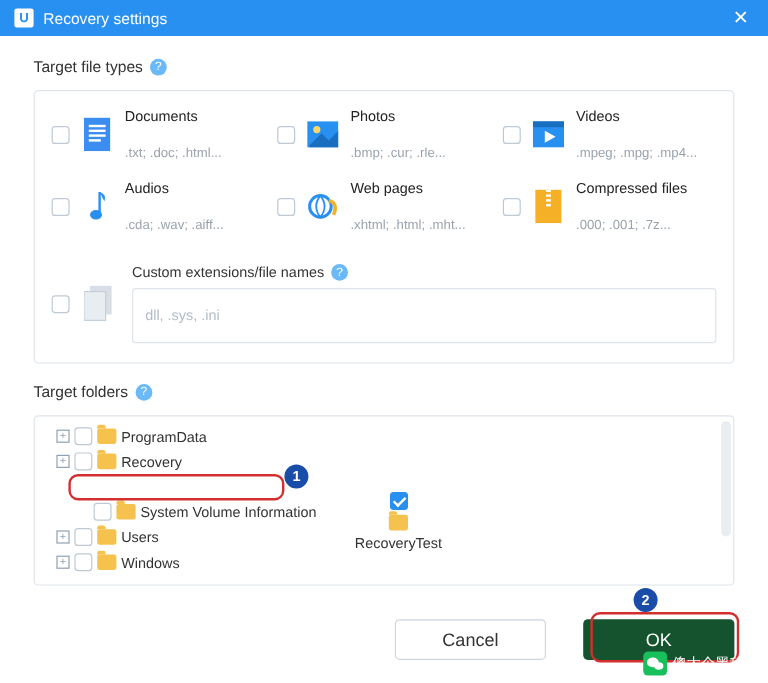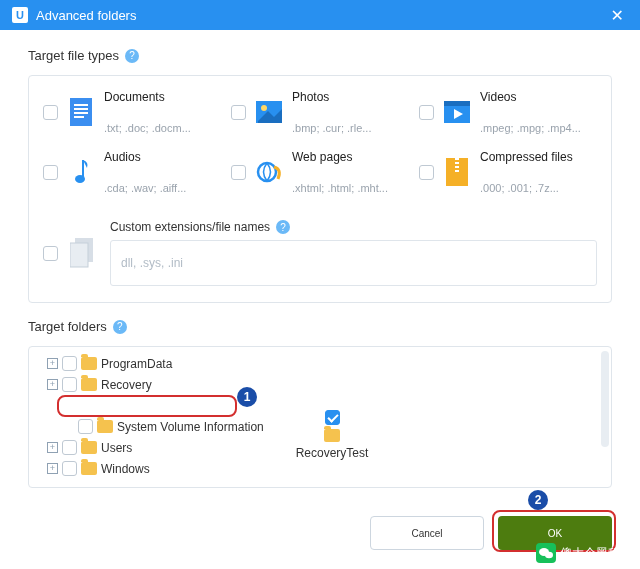--- a/index.html
+++ b/index.html
@@ -31,33 +31,33 @@
 .tree-row { display: flex; align-items: center; height: 21px; gap: 4px; }
 .expander { width: 11px; height: 11px; border: 1px solid #8fa1b3; display: flex; align-items: center; justify-content: center; font-size: 9px; color: #8fa1b3; line-height: 1; flex-shrink: 0; }
 .expander.empty { border: none; }
 .folder-icon { width: 16px; height: 13px; background: #f5c24e; border-radius: 2px; position: relative; flex-shrink: 0; }
 .folder-icon::before { content: ""; position: absolute; top: -3px; left: 0; width: 7px; height: 3px; background: #f5c24e; border-radius: 2px 2px 0 0; }
 .indent0 { padding-left: 8px; }
 .indent1 { padding-left: 24px; }
 .annot-circle { position: absolute; width: 20px; height: 20px; background: #1a4da8; color: #fff; border-radius: 50%; display: flex; align-items: center; justify-content: center; font-size: 12px; font-weight: bold; z-index: 10; }
 .annot-ring { position: absolute; border: 2px solid #d32f2f; border-radius: 8px; z-index: 9; }
 .buttons { display: flex; justify-content: flex-end; gap: 14px; padding: 14px 28px 0 28px; position: relative; }
-.btn { width: 114px; height: 34px; border-radius: 4px; font-size: 10px; display: flex; align-items: center; justify-content: center; cursor: pointer; }
+.btn { width: 126px; height: 34px; border-radius: 4px; font-size: 15px; display: flex; align-items: center; justify-content: center; cursor: pointer; margin-left: 17px; }
 .btn-cancel { border: 1px solid #cdd6df; background: #fff; color: #333; }
-.btn-ok { background: #4d7c0f; color: #fff; border: none; position: relative; }
+.btn-ok { background: #14532d; color: #fff; border: none; position: relative; }
 .watermark { position: absolute; right: 8px; bottom: 6px; display: flex; align-items: center; gap: 4px; color: #fff; font-size: 12px; z-index: 20; pointer-events: none; }
 .wm-icon { width: 20px; height: 20px; background: #17c05a; border-radius: 4px; display: flex; align-items: center; justify-content: center; font-size: 12px; }
 .scrollbar { position: absolute; right: 2px; top: 4px; width: 8px; height: 96px; background: #e8edf2; border-radius: 4px; }
 </style>
 </head>
 <body>
 
 <div class="titlebar">
   <div class="title-icon">U</div>
-  <span>Advanced folders</span>
+  <span>Recovery settings</span>
   <span class="close">✕</span>
 </div>
 
 <div class="content">
   <div class="section-label">
     <span>Target file types</span>
     <span class="help-icon">?</span>
   </div>
 
   <div class="types-panel">
@@ -69,21 +69,21 @@
           <svg width="22" height="28">
               <rect x="0" y="0" width="22" height="28" fill="#3b8ef0"></rect>
               <rect x="4" y="6" width="14" height="2" fill="#fff"></rect>
               <rect x="4" y="10" width="14" height="2" fill="#fff"></rect>
               <rect x="4" y="14" width="14" height="2" fill="#fff"></rect>
               <rect x="4" y="18" width="10" height="2" fill="#fff"></rect>
             </svg>
         </div>
         <div class="type-text">
           <span class="type-title">Documents</span>
-          <span class="type-ext">.txt; .doc; .docm...</span>
+          <span class="type-ext">.txt; .doc; .html...</span>
         </div>
       </div>
 
       <div class="type-item">
         <div class="chk"></div>
         <div class="type-icon">
           <svg width="26" height="22">
               <rect width="26" height="22" fill="#2890f0"></rect>
               <circle cx="8" cy="7" r="3" fill="#ffd766"></circle>
               <polygon points="2,20 12,10 18,16 26,8 26,22 2,22" fill="#1a6ec0"></polygon>

